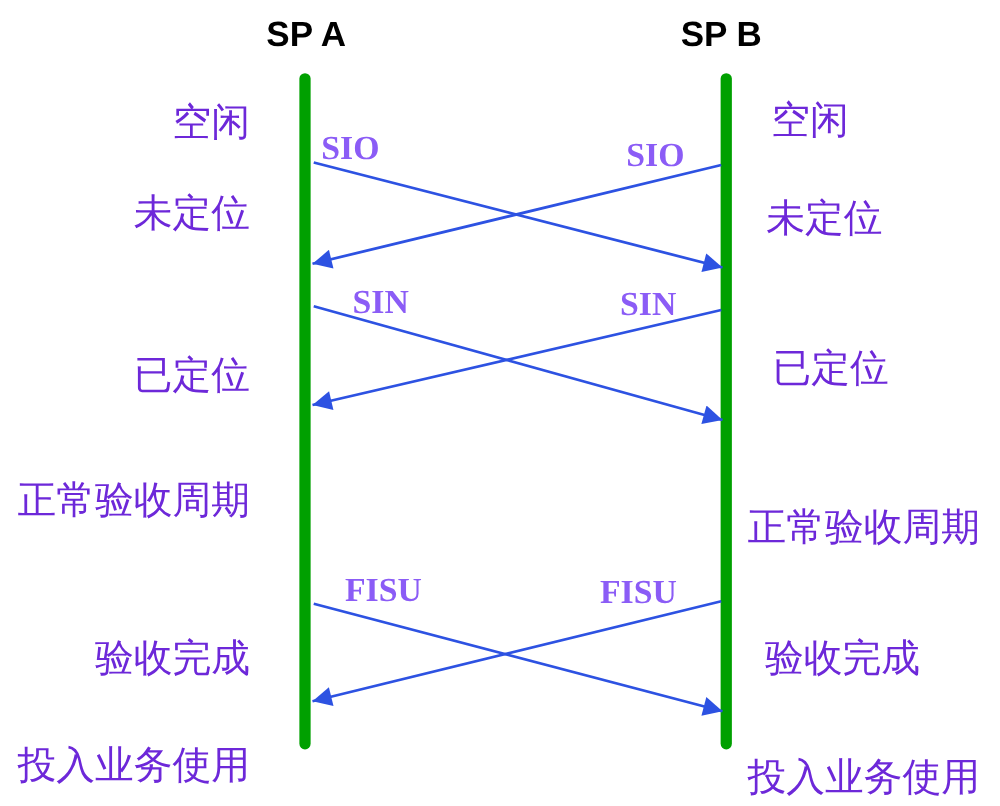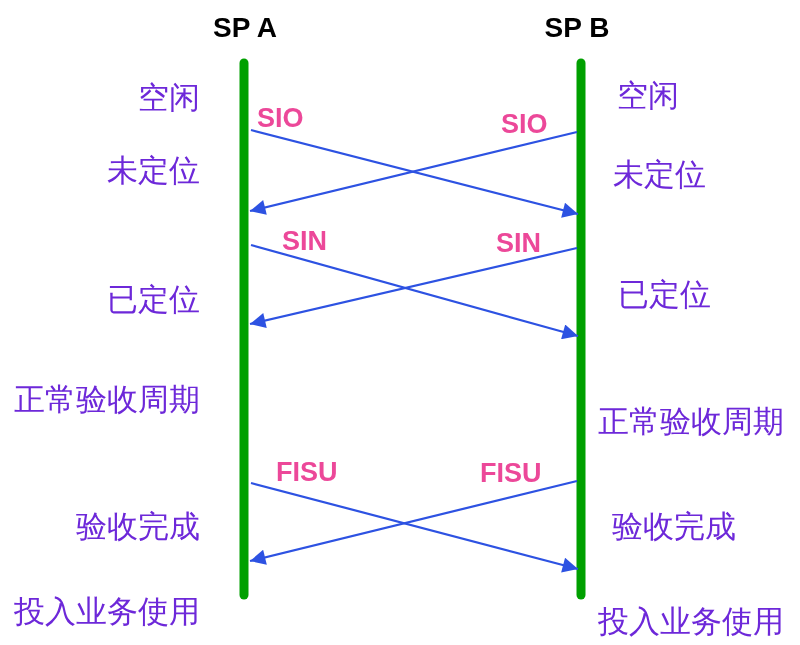--- a/index.html
+++ b/index.html
@@ -18,24 +18,24 @@
   .hdr {
     font-family: "Liberation Sans", sans-serif;
     font-weight: bold;
     font-size: 28px;
     color: #000000;
     text-align: center;
     width: 120px;
     letter-spacing: 0px;
   }
   .msg {
-    font-family: Liberation Sans, sans-serif;
+    font-family: Liberation Serif, serif;
     font-weight: bold;
     font-size: 27px;
-    color: #ec4899;
+    color: #8b5cf6;
   }
   .cn {
     font-family: "Liberation Serif", "DejaVu Serif", serif;
     font-weight: normal;
     font-size: 31px;
     line-height: 34px;
     color: #6d28d9;
   }
   .cn-left {
     left: 0; width: 200px;

